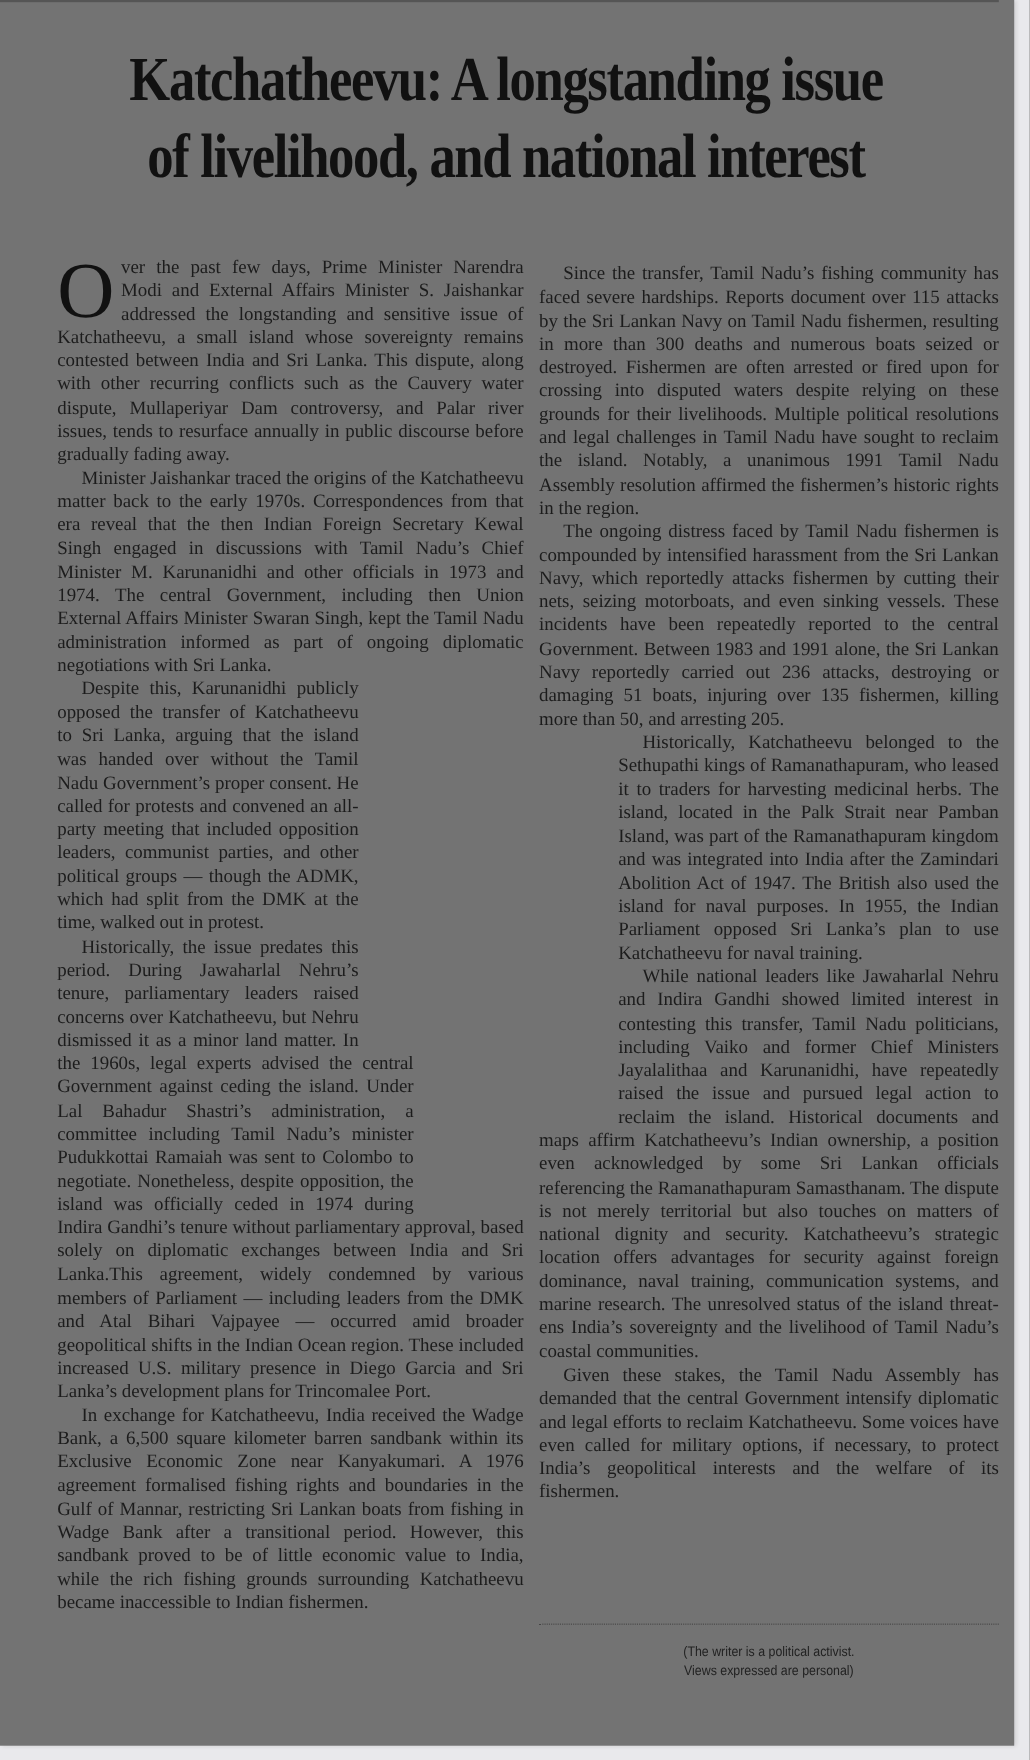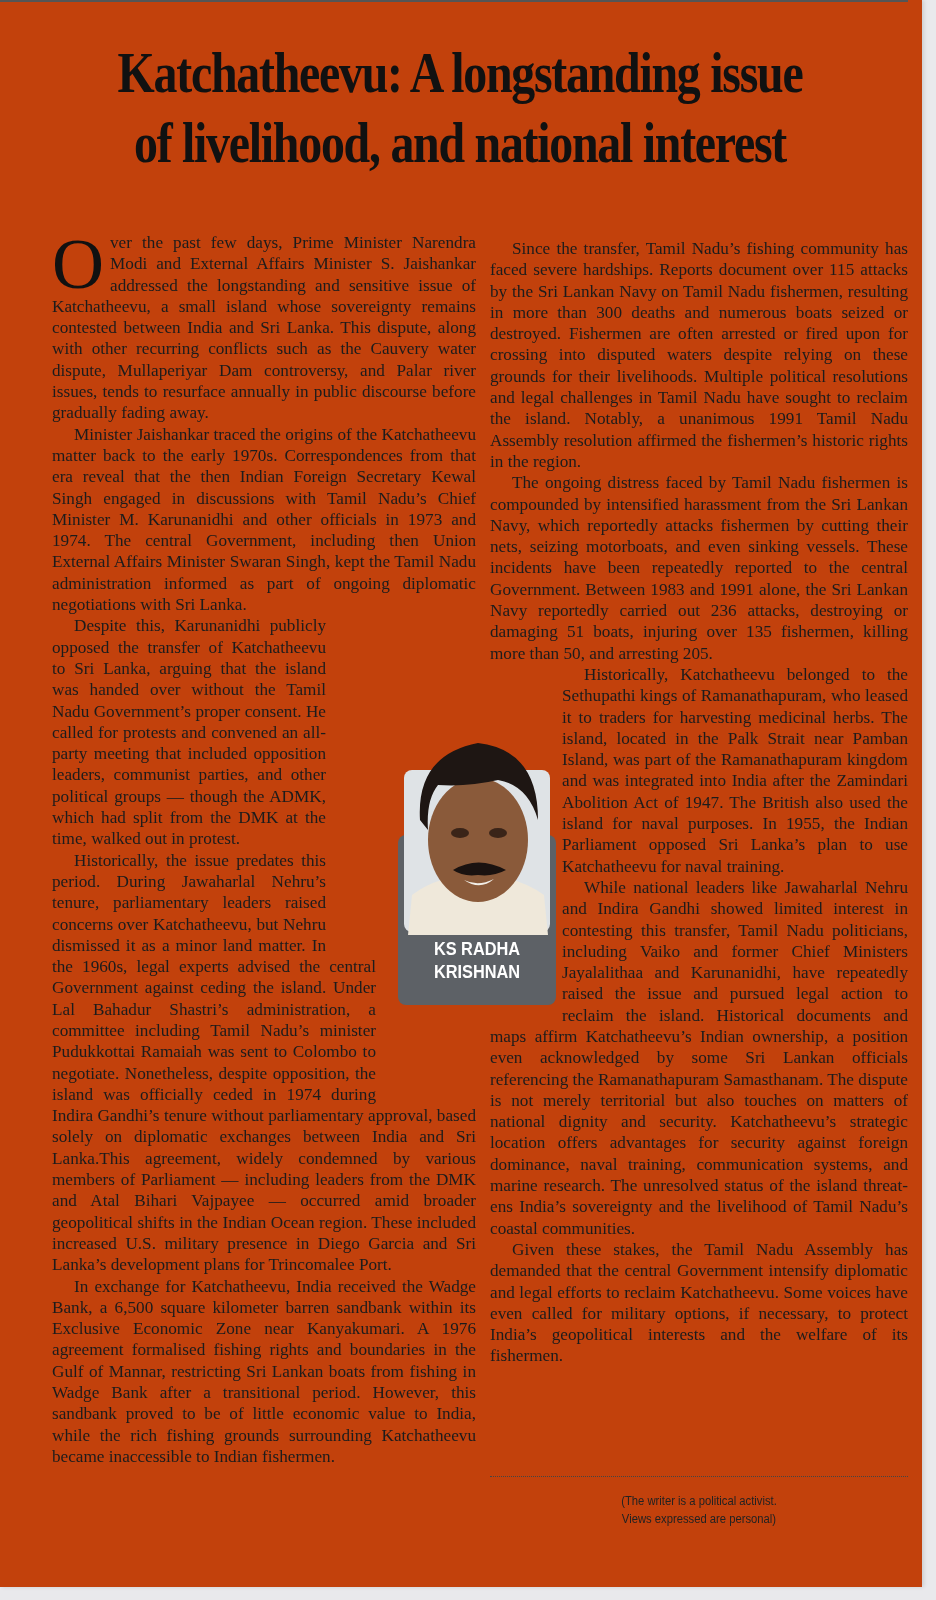--- a/index.html
+++ b/index.html
@@ -6,21 +6,21 @@
   body {
     width: 936px; height: 1600px; overflow: hidden;
     background: #e9e9ec;
     position: relative;
     font-family: "Liberation Serif", "DejaVu Serif", serif;
     color: #1c1c1c;
   }
   .page {
     position: absolute; left: 0; top: 0;
     width: 922px; height: 1587px;
-    background: #c2410c;
+    background: #737373;
     box-shadow: 2px 0 4px rgba(0,0,0,0.12);
   }
   .top-rule {
     position: absolute; left: 0; top: 0; width: 908px; height: 2px;
     background: #555;
   }
   .headline {
     position: absolute; left: 20px; width: 880px; top: 38px;
     margin: 0; text-align: center;
     font-family: "Liberation Serif", serif;
@@ -100,36 +100,19 @@
 
   <div class="col col-right">
     <p>Since the transfer, Tamil Nadu’s fishing commu­nity has faced severe hardships. Reports document over 115 attacks by the Sri Lankan Navy on Tamil Nadu fishermen, resulting in more than 300 deaths and numerous boats seized or destroyed. Fishermen are often arrested or fired upon for crossing into disputed waters despite relying on these grounds for their livelihoods. Multiple political resolutions and legal challenges in Tamil Nadu have sought to reclaim the island. Notably, a unanimous 1991 Tamil Nadu Assembly resolution affirmed the fishermen’s historic rights in the region.</p>
     <p>The ongoing distress faced by Tamil Nadu fish­ermen is compounded by intensified harassment from the Sri Lankan Navy, which reportedly attacks fishermen by cutting their nets, seizing motorboats, and even sinking vessels. These incidents have been repeatedly reported to the central Government. Between 1983 and 1991 alone, the Sri Lankan Navy reportedly carried out 236 attacks, destroying or damaging 51 boats, injuring over 135 fishermen, killing more than 50, and arresting 205.</p>
     <span class="float-left-spacer" style="height:360px;width:72px"></span>
     <p>Historically, Katchatheevu belonged to the Sethupathi kings of Ramanathapuram, who leased it to traders for harvesting medicinal herbs. The island, located in the Palk Strait near Pamban Island, was part of the Ramanathapuram kingdom and was integrated into India after the Zamindari Abolition Act of 1947. The British also used the island for naval pur­poses. In 1955, the Indian Parliament opposed Sri Lanka’s plan to use Katchatheevu for naval training.</p>
     <p>While national leaders like Jawaharlal Nehru and Indira Gandhi showed lim­ited interest in contesting this transfer, Tamil Nadu politicians, including Vaiko and former Chief Ministers Jayalalithaa and Karunanidhi, have repeatedly raised the issue and pursued legal action to reclaim the island. Historical documents and maps affirm Katchatheevu’s Indian ownership, a position even acknowledged by some Sri Lankan officials referencing the Ramanathapuram Samasthanam. The dispute is not merely territorial but also touches on matters of national dignity and security. Katchatheevu’s strategic location offers advantages for security against foreign dominance, naval training, communication systems, and marine research. The unresolved status of the island threat­ens India’s sovereignty and the livelihood of Tamil Nadu’s coastal communities.</p>
     <p>Given these stakes, the Tamil Nadu Assembly has demanded that the central Government intensify diplomatic and legal efforts to reclaim Katchatheevu. Some voices have even called for military options, if necessary, to protect India’s geopolitical interests and the welfare of its fishermen.</p>
   </div>
 
-  <div class="author-card">
-    <div class="card-bg"></div>
-    <div class="card-photo-bg"></div>
-    <svg class="portrait" viewBox="0 0 158 210">
-      <path d="M10 210 L14 170 Q40 150 79 150 Q118 150 146 170 L150 210 Z" fill="#efe8da"></path>
-      <ellipse cx="80" cy="115" rx="50" ry="62" fill="#8a5a3a"></ellipse>
-      <path d="M22 95 Q18 30 80 18 Q140 25 140 95 Q130 60 100 55 Q70 62 40 60 Q28 75 30 105 Z" fill="#1e1613"></path>
-      <ellipse cx="62" cy="108" rx="9" ry="5" fill="#3a2418"></ellipse>
-      <ellipse cx="100" cy="108" rx="9" ry="5" fill="#3a2418"></ellipse>
-      <path d="M55 145 Q80 130 108 145 Q95 152 80 150 Q65 152 55 145 Z" fill="#1a1210"></path>
-      <path d="M66 155 Q80 162 96 154 Q82 166 66 155 Z" fill="#f2efe8"></path>
-    </svg>
-    <div class="author-name">
-      <span>KS RADHA</span><br>
-      <span>KRISHNAN</span>
-    </div>
-  </div>
 
   <div class="dotted-rule"></div>
   <div class="disclaimer">
     <span>(The writer is a political activist.</span><br>
     <span>Views expressed are personal)</span>
   </div>
 </div>
 
 </body></html>

